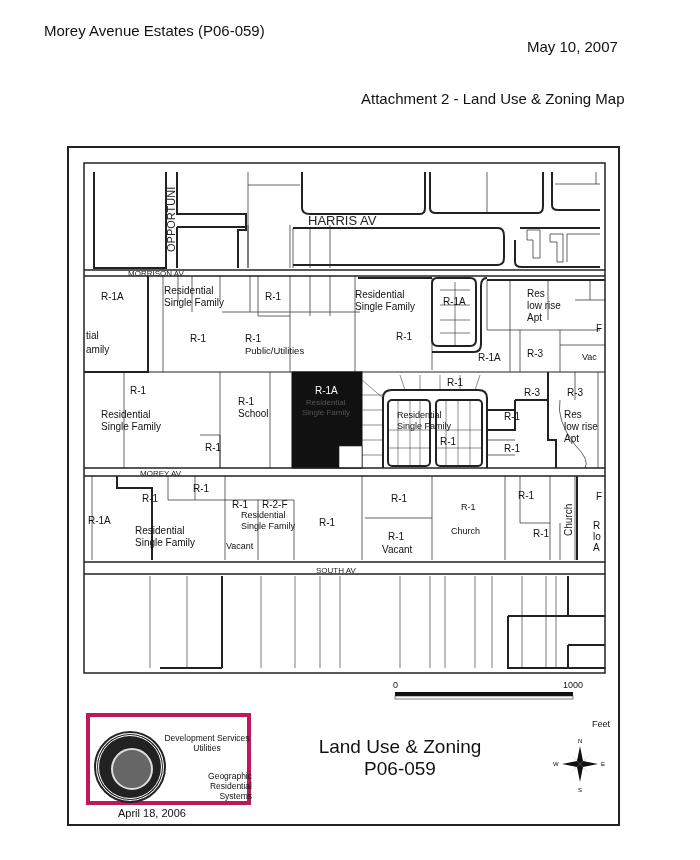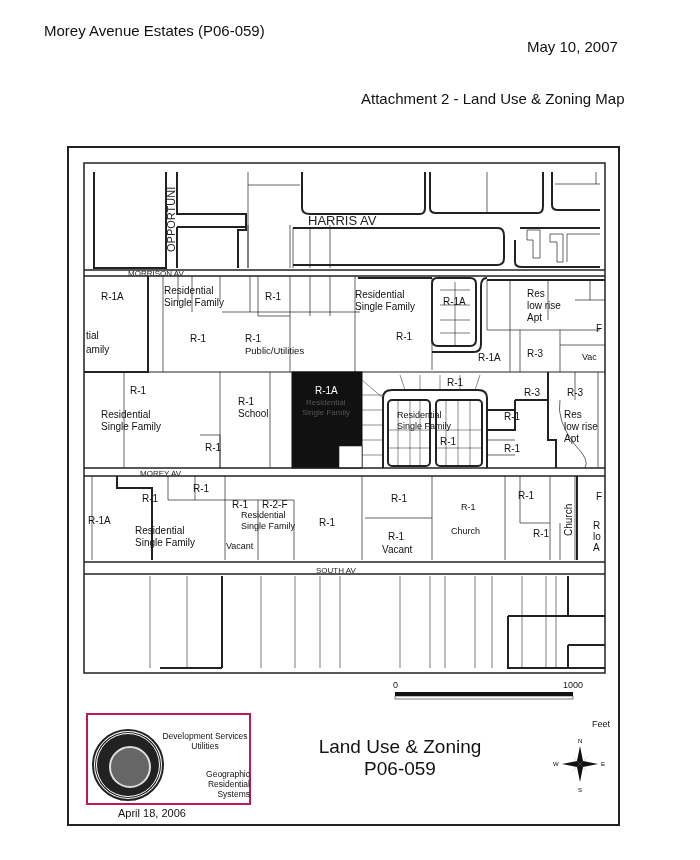--- a/index.html
+++ b/index.html
@@ -3,21 +3,21 @@
 <meta charset="utf-8">
 <style>
   html,body{margin:0;padding:0;background:#fff;}
   body{width:700px;height:860px;position:relative;overflow:hidden;font-family:"Liberation Sans",sans-serif;color:#111;}
   .hdr{position:absolute;font-size:15px;}
   #doc-title{left:44px;top:22px;}
   #doc-date{left:527px;top:38px;text-align:center;}
   #attach{left:361px;top:84px;margin-top:6px;}
   #frame{position:absolute;left:67px;top:146px;width:553px;height:680px;border:2px solid #222;box-sizing:border-box;}
   svg text{font-family:"Liberation Sans",sans-serif;}
-  .seal-box{position:absolute;left:86px;top:713px;width:165px;height:92px;border:2px solid #be185d;box-sizing:border-box;}
+  .seal-box{position:absolute;left:86px;top:713px;width:165px;height:92px;border:4px solid #be185d;box-sizing:border-box;}
   .seal{position:absolute;left:6px;top:16px;width:62px;height:62px;border-radius:50%;background:#222;border:3px double #fff;outline:2px solid #222;}
   .seal-inner{position:absolute;left:12px;top:12px;width:38px;height:38px;border-radius:50%;background:#666;border:2px solid #ddd;}
   .dept{position:absolute;left:72px;top:16px;width:90px;text-align:center;font-size:8.5px;line-height:10px;}
   .gis{position:absolute;left:72px;top:54px;width:90px;text-align:right;font-size:8.5px;line-height:10px;}
   #seal-date{position:absolute;left:118px;top:807px;font-size:11px;}
   .map-title{position:absolute;left:290px;top:736px;width:220px;text-align:center;font-size:19px;line-height:22px;}
   .scale-lbl{position:absolute;font-size:9px;}
 </style>
 </head>
 <body>

